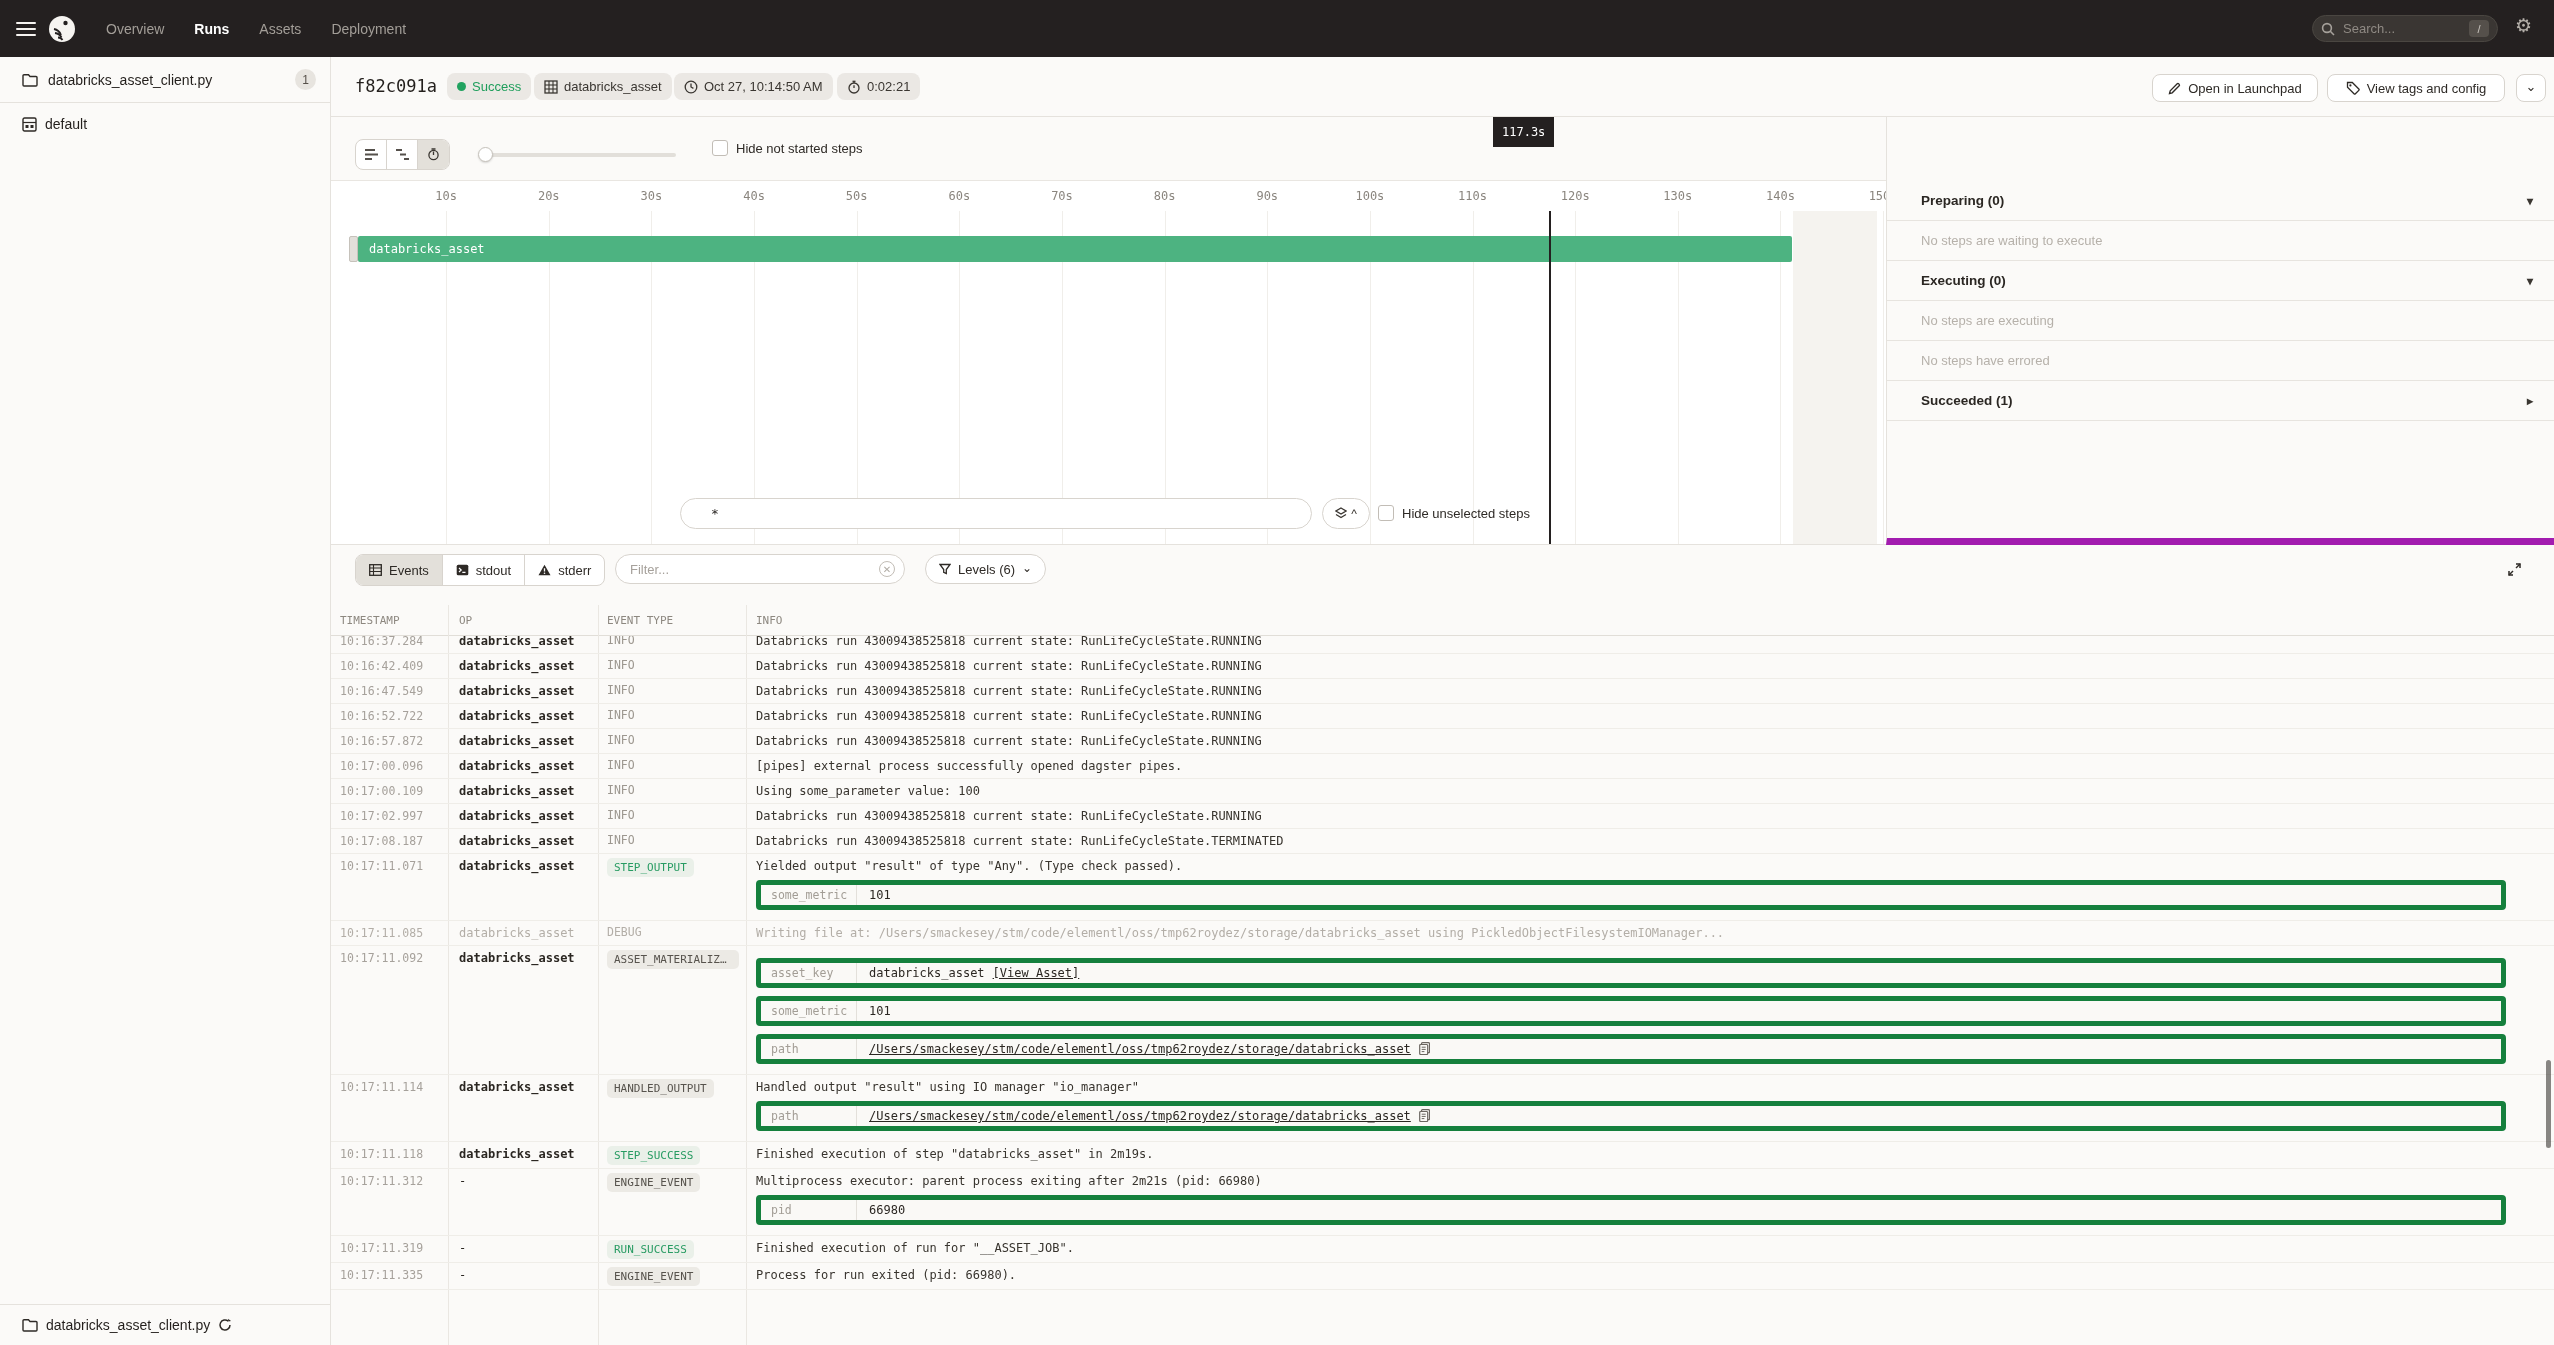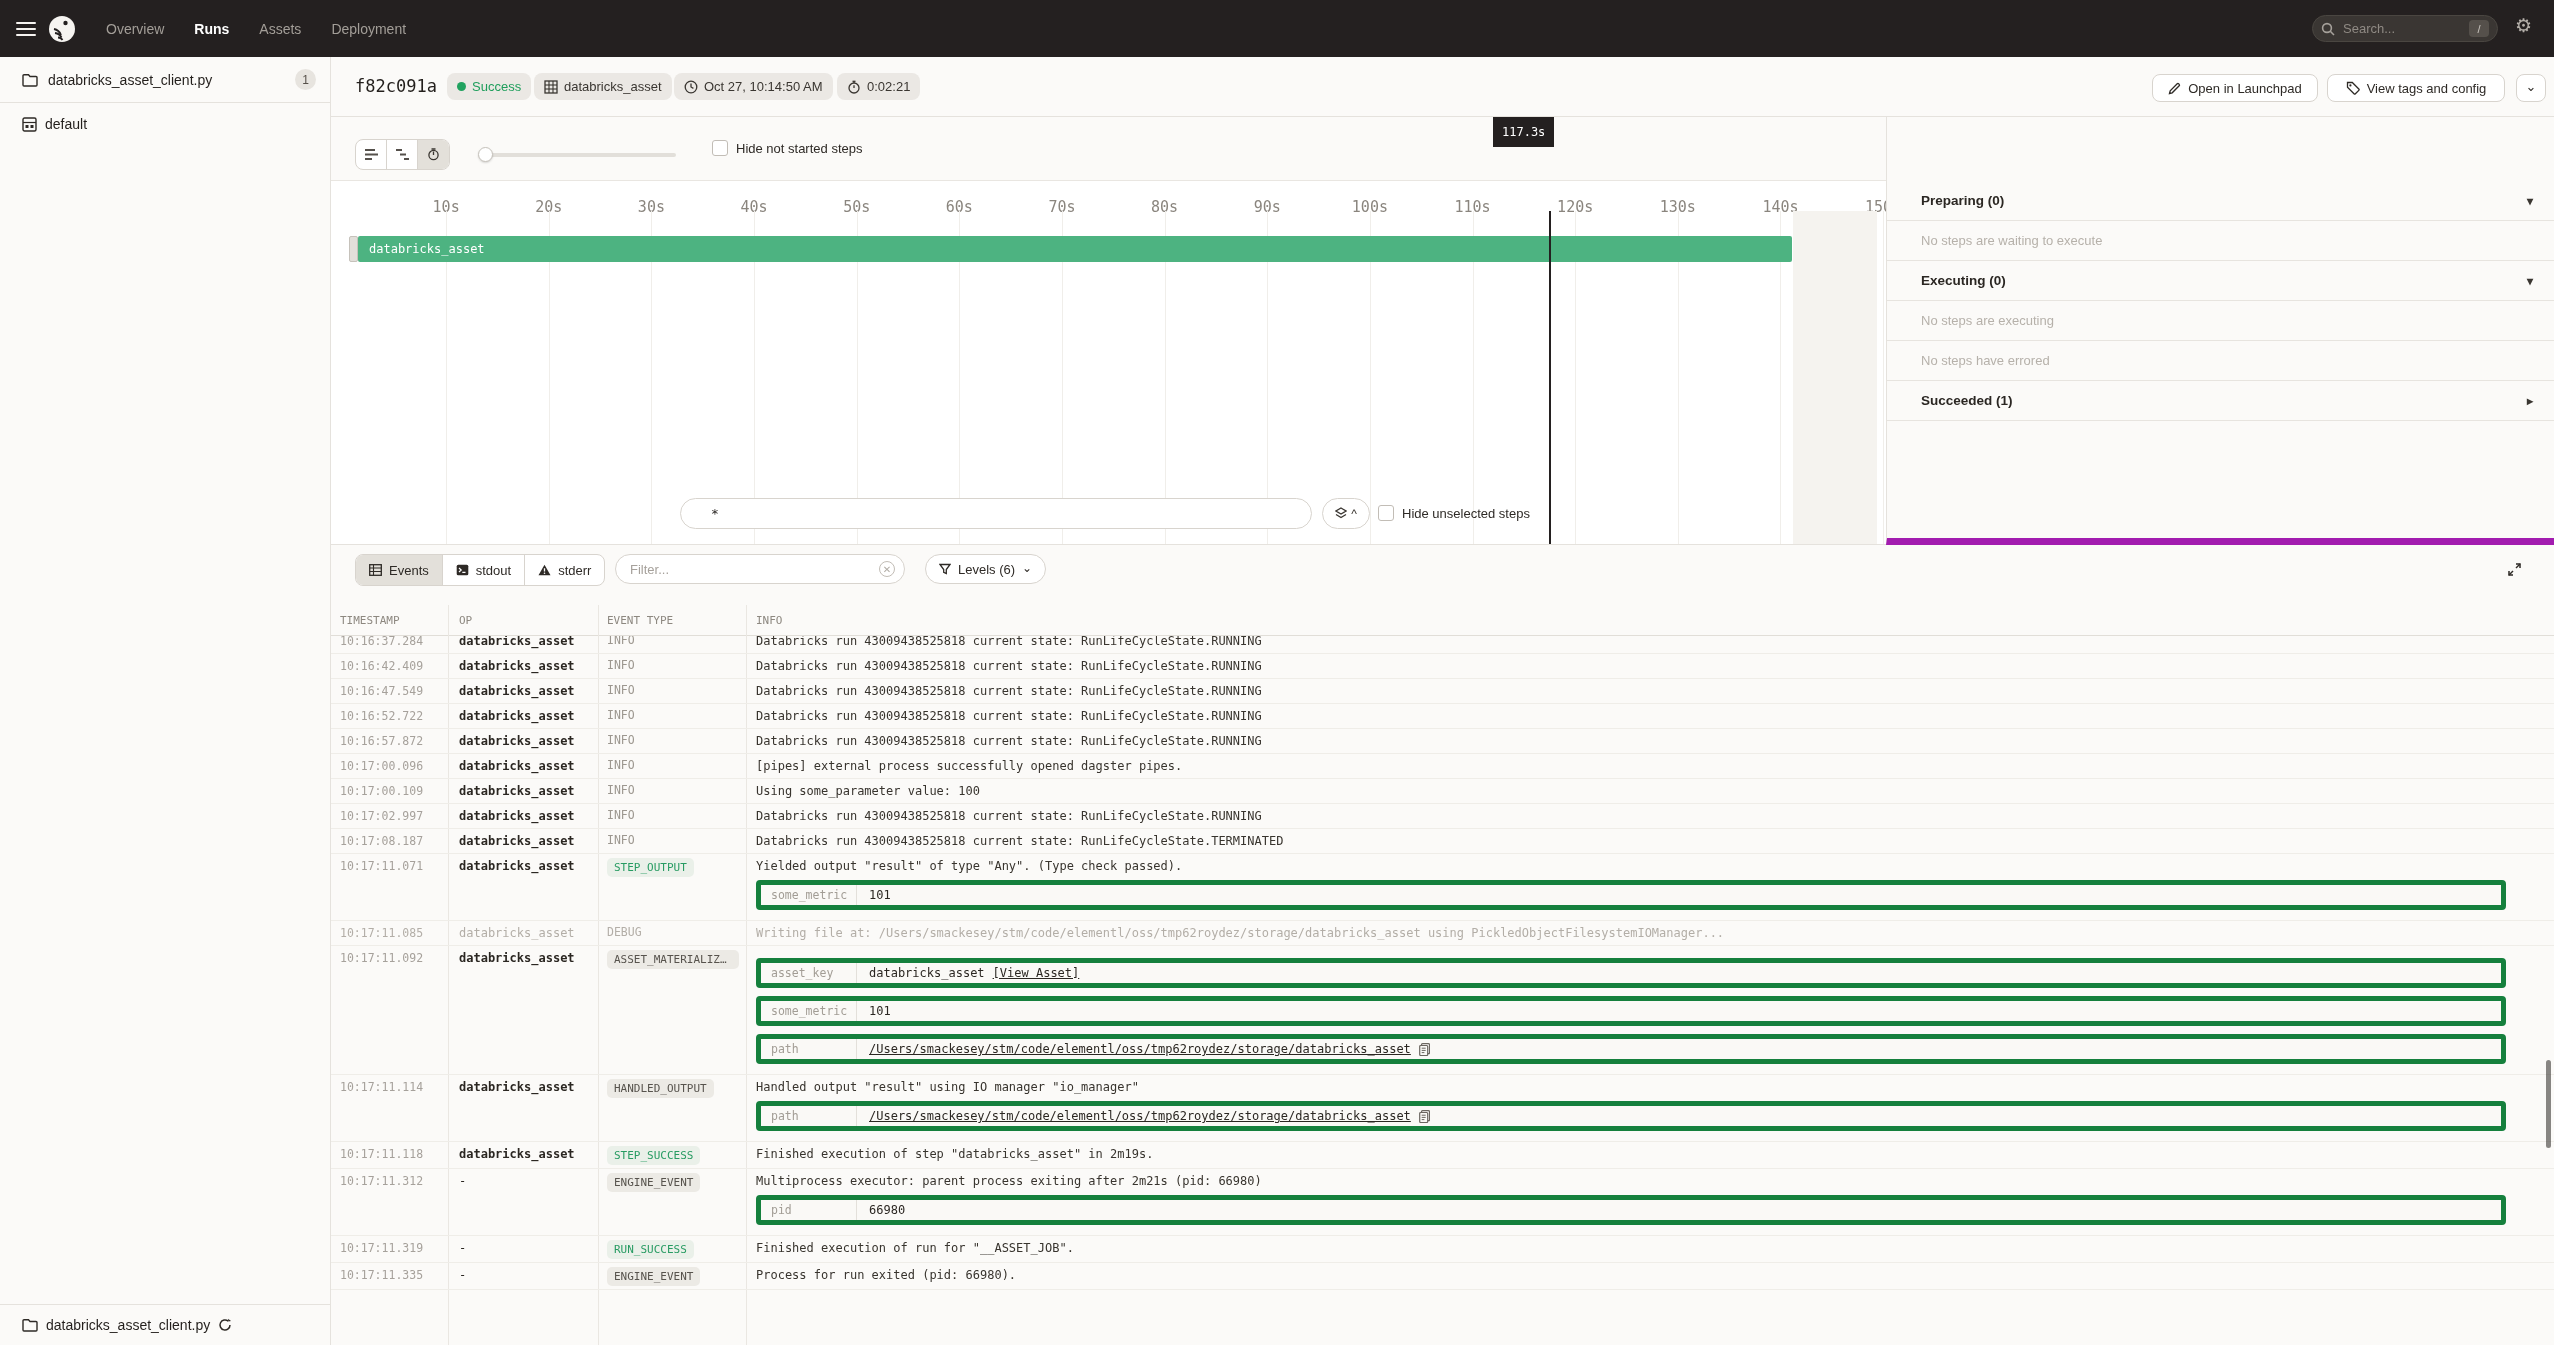--- a/index.html
+++ b/index.html
@@ -44,21 +44,21 @@
   #gantt-toolbar{position:absolute;left:0;top:0;width:1555px;height:64px;background:#FBFAF8;border-bottom:1px solid #E9E6E1}
   .seg{position:absolute;left:24px;top:22px;display:flex;border:1px solid #D8D4CE;border-radius:8px;overflow:hidden;background:#fff}
   .seg .sbtn{width:31px;height:29px;display:flex;align-items:center;justify-content:center;border-right:1px solid #D8D4CE;cursor:pointer;color:#55504B}
   .seg .sbtn:last-child{border-right:none}
   .seg .sbtn.sel{background:#E3E0DA}
   .slider{position:absolute;left:149px;top:36px;width:196px;height:4px;background:#E2DFDA;border-radius:2px}
   .sthumb{position:absolute;left:-2px;top:-6px;width:15px;height:15px;background:#fff;border:1px solid #C6C2BB;border-radius:50%;box-shadow:0 1px 2px rgba(0,0,0,.15);cursor:pointer}
   .cb{width:16px;height:16px;border:1.5px solid #C2BDB6;border-radius:3px;background:#fff;cursor:pointer;flex:none}
   .cb-wrap{position:absolute;display:flex;align-items:center;gap:8px;font-size:13px;color:#2E2A26}
   #ruler{position:absolute;left:0;top:64px;width:1555px;height:30px}
-  .tick-label{position:absolute;top:17px;transform:translateX(-50%);font-size:15px;color:#8A857E}
+  .tick-label{position:absolute;top:8px;transform:translateX(-50%);font-size:12px;color:#8A857E}
   .cursor-badge{position:absolute;top:0;height:30px;background:#242020;color:#fff;display:flex;align-items:center;justify-content:center;font-size:12px;padding:0 9px}
   .gridline{position:absolute;top:94px;bottom:0;width:1px;background:#F0EEEA}
   .beyond{position:absolute;top:94px;bottom:0;background:#F5F3EF}
   .cursor-line{position:absolute;top:94px;bottom:0;width:2px;background:#242020}
   .gbar-handle{position:absolute;width:9px;height:26px;background:#E2DFDA;border:1px solid #C6C2BB;border-radius:2px}
   .gbar{position:absolute;height:26px;border-radius:2px;display:flex;align-items:center;cursor:pointer}
   .gbar .lbl{color:#fff;font-size:12px;margin-left:11px;white-space:nowrap}
   .selector-input{position:absolute;left:349px;top:381px;width:632px;height:31px;border:1px solid #D8D4CE;border-radius:16px;background:#fff;font-size:13px;color:#231F1C;padding:0 12px 0 30px;font-family:"DejaVu Sans Mono",monospace}
   .selector-icon{position:absolute;left:361px;top:389px;color:#3A3631}
   .layers-btn{position:absolute;left:991px;top:381px;width:48px;height:31px;border:1px solid #D8D4CE;border-radius:16px;background:#fff;display:flex;align-items:center;justify-content:center;gap:4px;cursor:pointer;color:#3A3631;font-size:12px}
@@ -100,21 +100,21 @@
   .c-op{width:150px;flex:none;padding:5px 0 0 10px;font-weight:bold;color:#2B2722}
   .c-type{width:148px;flex:none;padding:4px 0 0 8px}
   .c-info{flex:1;padding:5px 22px 0 9px}
   .type-plain{font-size:11.5px;color:#9C978F}
   .badge{display:inline-block;max-width:132px;overflow:hidden;text-overflow:ellipsis;white-space:nowrap;background:#ECEAE5;color:#57534D;font-size:11px;padding:3px 7px;border-radius:5px}
   .badge.green{background:#EAF0E9;color:#279B62}
   .lrow.dim .c-op,.lrow.dim .c-info,.lrow.dim .c-ts,.lrow.dim .type-plain{color:#B3AEA7;font-weight:normal}
   .meta-stack{margin:7px 26px 4px 0;display:flex;flex-direction:column;gap:8px}
   .meta-box{display:flex;height:30px;border:5px solid #15803d;border-radius:4px;background:#FAF9F6;align-items:center;overflow:hidden}
   .meta-key{width:96px;flex:none;align-self:stretch;display:flex;align-items:center;padding-left:10px;border-right:1px solid #E3E0DA;color:#A29D95;font-size:11.5px}
-  .meta-val{padding-left:12px;font-size:12px;color:#2B2722;display:flex;align-items:flex-end;gap:8px}
+  .meta-val{padding-left:12px;font-size:12px;color:#2B2722;display:flex;align-items:flex-start;gap:8px}
   .lnk{text-decoration:underline;cursor:pointer}
   .copy-ic{color:#6B6660;cursor:pointer}
   .has-meta{padding-bottom:6px}
   #scroll-thumb{position:absolute;right:3px;top:515px;width:5px;height:88px;background:rgba(40,36,32,.55);border-radius:3px}
 
   svg{display:block}
 </style>
 </head>
 <body>
 

